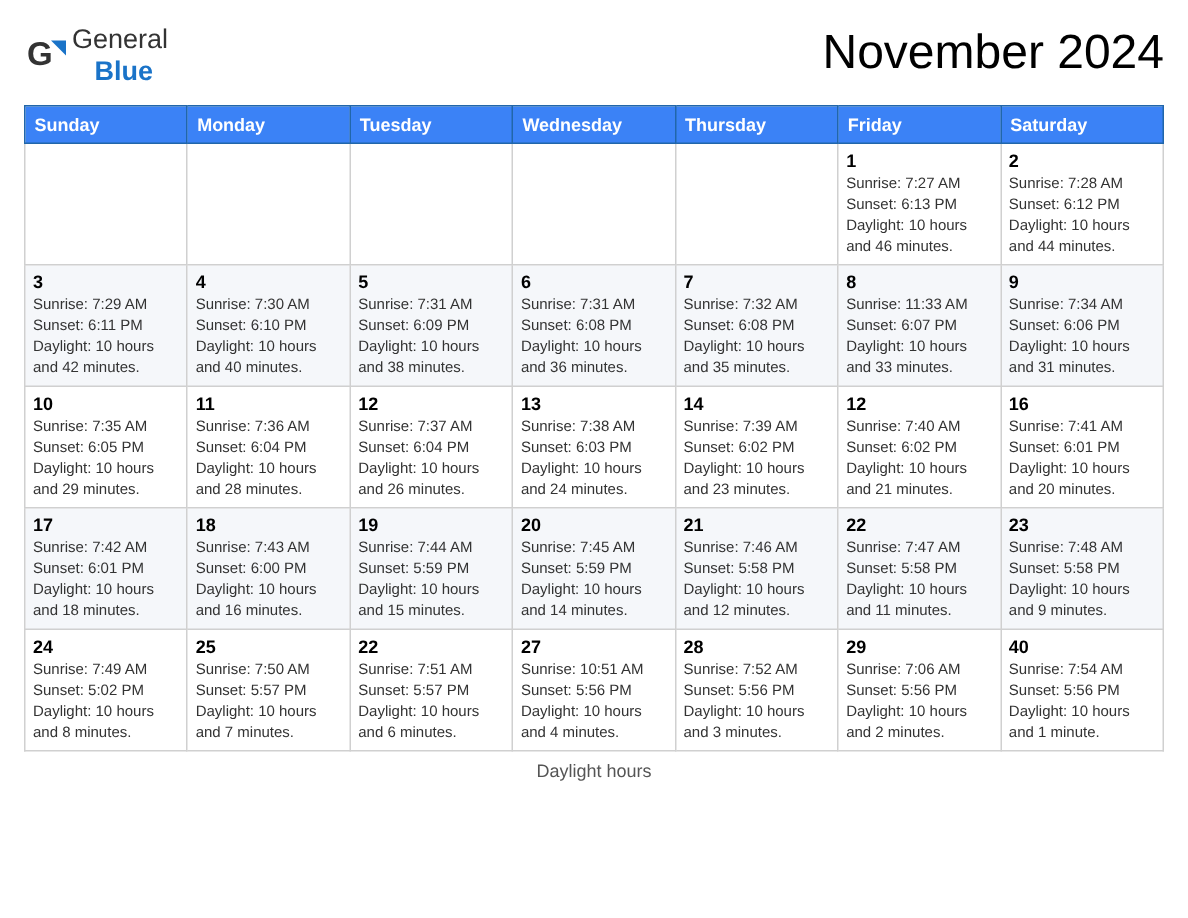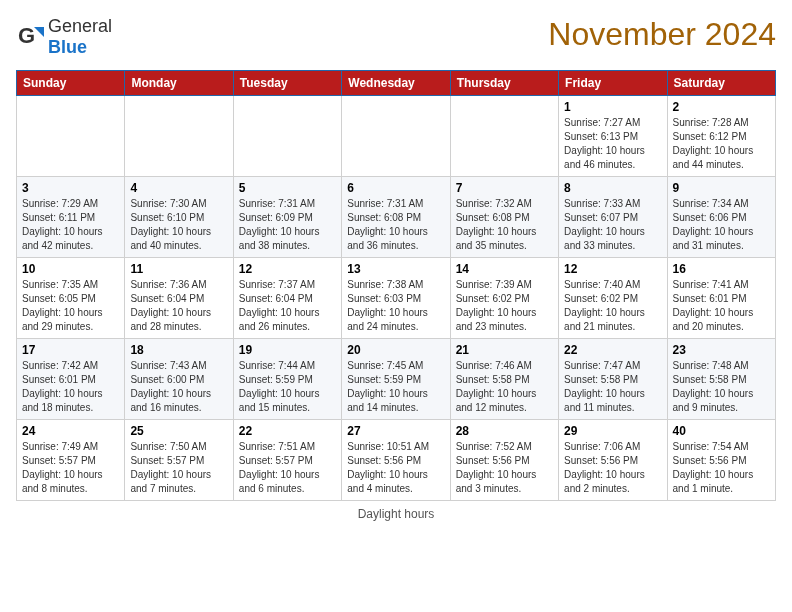--- a/index.html
+++ b/index.html
@@ -23,44 +23,45 @@
     }
     .logo-text-general {
       font-size: 18px;
       font-weight: normal;
       color: #333;
     }
     .logo-text-blue {
       font-size: 18px;
       font-weight: bold;
       color: #1a73c8;
+      margin-left: 15px;
     }
     .logo-icon {
       width: 28px;
       height: 28px;
     }
     .title-block {
       text-align: right;
     }
     .month-title {
       font-size: 32px;
       font-weight: normal;
-      color: #a16207;
+      color: #000000;
     }
     .subtitle {
       font-size: 14px;
       color: #555;
     }
     .calendar {
       width: 100%;
       border-collapse: collapse;
       font-size: 10.5px;
     }
     .calendar th {
-      background: #b91c1c;
+      background: #3b82f6;
       color: #fff;
       padding: 5px 6px;
       text-align: left;
       font-size: 12px;
       border: 1px solid #2166aa;
       margin-top: 21px;
     }
     .calendar td {
       border: 1px solid #d0d0d0;
       vertical-align: top;
@@ -170,21 +171,21 @@
 Daylight: 10 hours and 36 minutes.</div>
         </td>
         <td>
           <span class="day-num">7</span>
           <div class="day-info">Sunrise: 7:32 AM
 Sunset: 6:08 PM
 Daylight: 10 hours and 35 minutes.</div>
         </td>
         <td>
           <span class="day-num">8</span>
-          <div class="day-info">Sunrise: 7:33 AM
+          <div class="day-info">Sunrise: 11:33 AM
 Sunset: 6:07 PM
 Daylight: 10 hours and 33 minutes.</div>
         </td>
         <td>
           <span class="day-num">9</span>
           <div class="day-info">Sunrise: 7:34 AM
 Sunset: 6:06 PM
 Daylight: 10 hours and 31 minutes.</div>
         </td>
       </tr>
@@ -273,21 +274,21 @@
           <span class="day-num">23</span>
           <div class="day-info">Sunrise: 7:48 AM
 Sunset: 5:58 PM
 Daylight: 10 hours and 9 minutes.</div>
         </td>
       </tr>
       <tr>
         <td>
           <span class="day-num">24</span>
           <div class="day-info">Sunrise: 7:49 AM
-Sunset: 5:57 PM
+Sunset: 5:02 PM
 Daylight: 10 hours and 8 minutes.</div>
         </td>
         <td>
           <span class="day-num">25</span>
           <div class="day-info">Sunrise: 7:50 AM
 Sunset: 5:57 PM
 Daylight: 10 hours and 7 minutes.</div>
         </td>
         <td>
           <span class="day-num">22</span>

